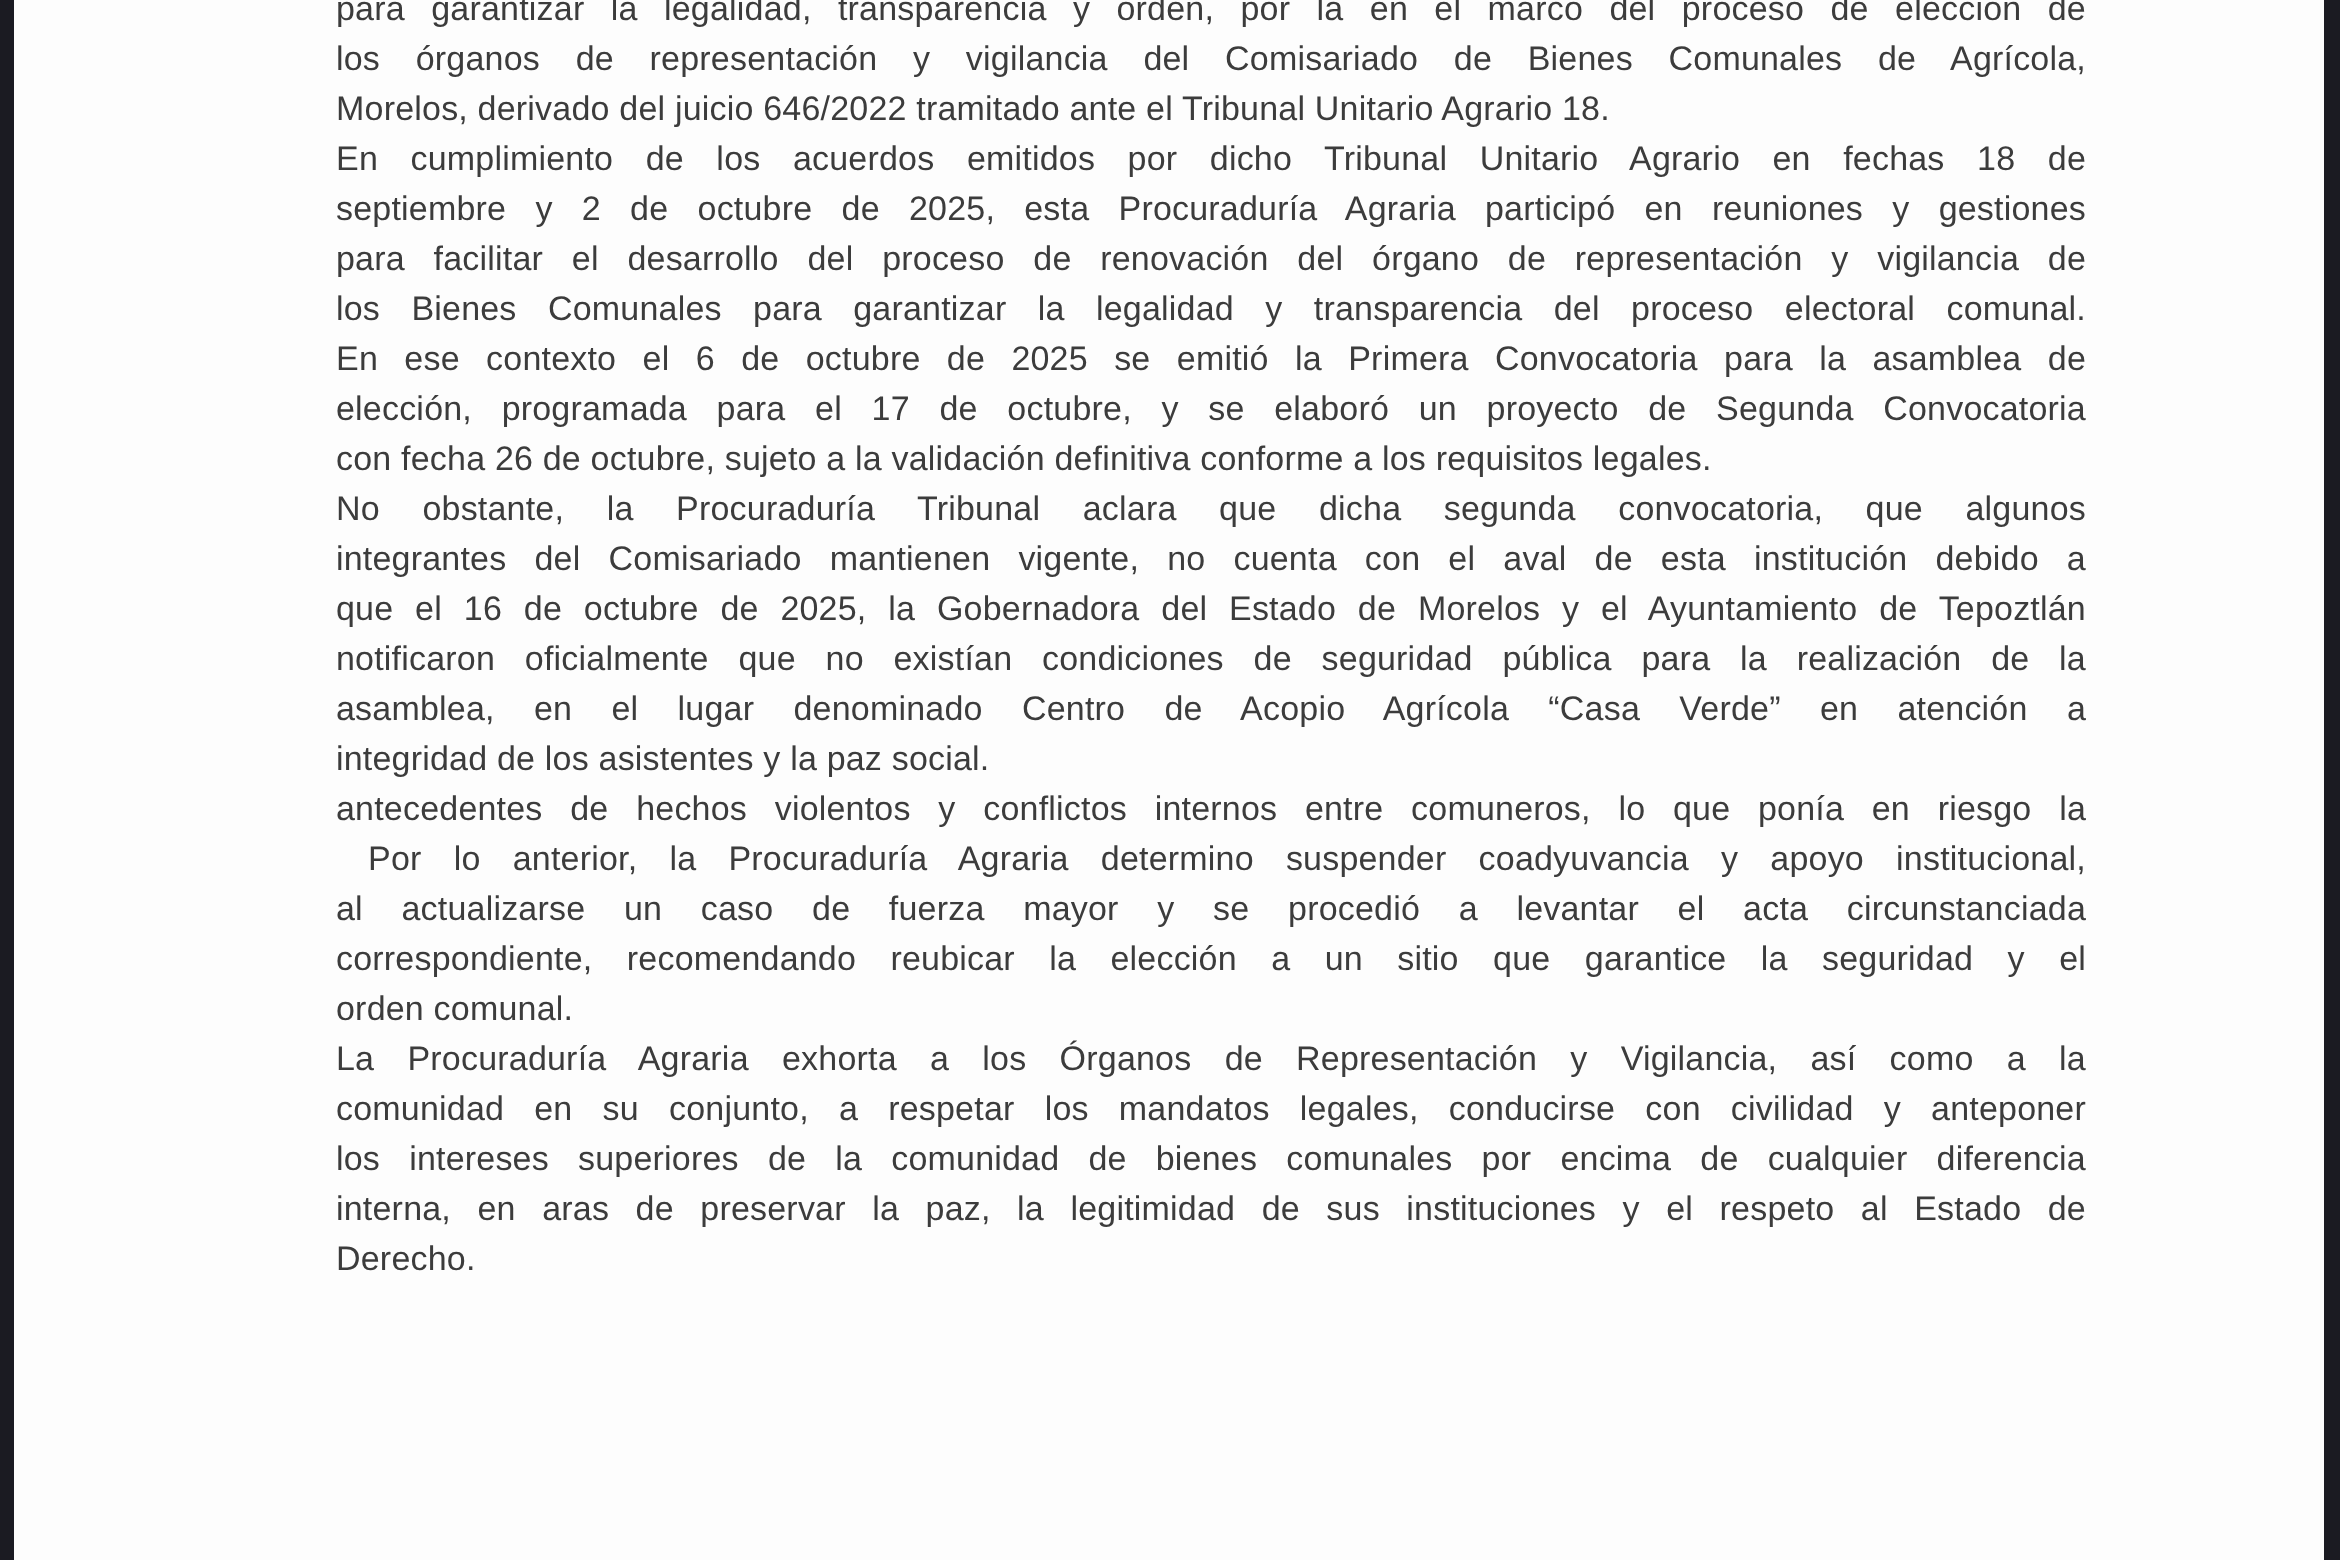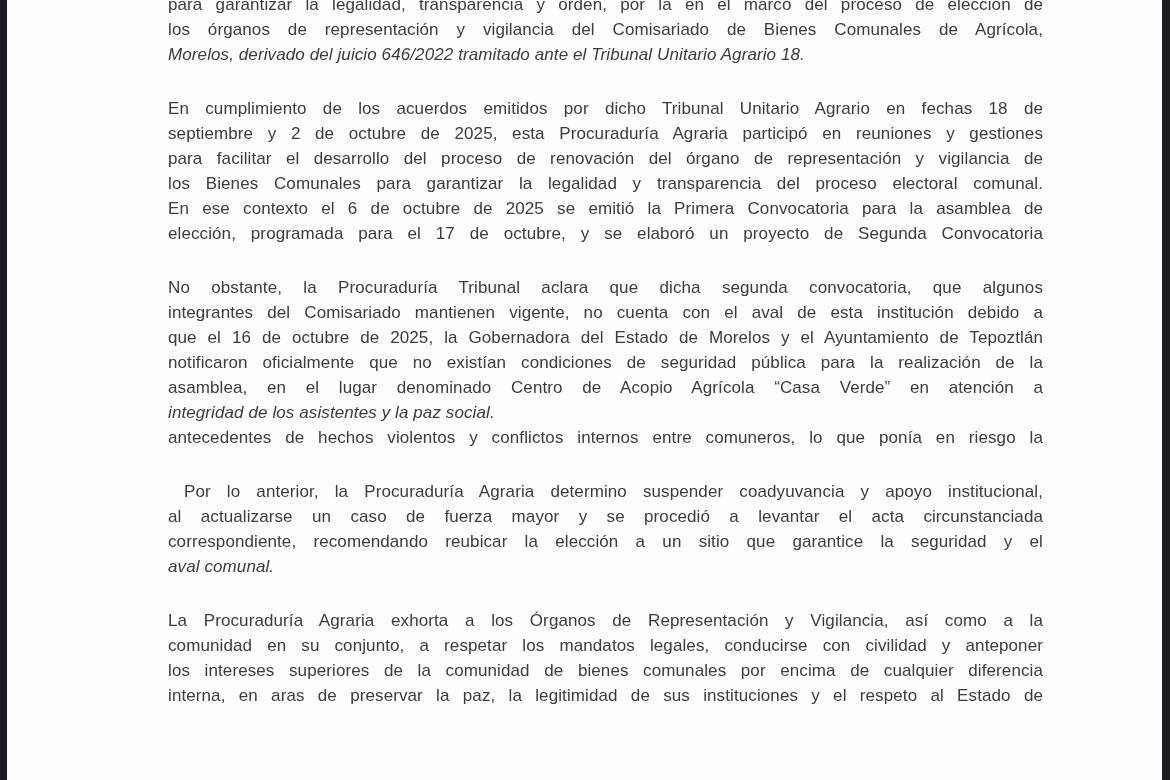--- a/index.html
+++ b/index.html
@@ -27,30 +27,29 @@
   .doc-text {
     position: absolute;
     left: 168px;
     top: -8px;
     width: 875px;
     color: #3c3c3c;
     font-size: 17px;
     line-height: 25px;
     letter-spacing: 0.1px;
   }
-  .para + .para { margin-top: 29px; }
+  .para + .para { }
 
   .line {
     text-align: justify;
     text-align-last: justify;
     white-space: normal;
   }
   .line.last {
     text-align-last: left;
-    font-style: italic;
   }
 </style>
 </head>
 <body style="background: rgb(253, 253, 253);">
 
 <div class="edge-bar left" style="background: rgb(27, 27, 34);"></div>
 <div class="edge-bar right" style="background: rgb(27, 27, 34);"></div>
 
 <div class="doc-text" style="color: rgb(60, 60, 60);">
     <div class="para">
@@ -58,35 +57,37 @@
       <div class="line">los órganos de representación y vigilancia del Comisariado de Bienes Comunales de Agrícola,</div>
       <div class="line last">Morelos, derivado del juicio 646/2022 tramitado ante el Tribunal Unitario Agrario 18.</div>
     </div>
     <div class="para">
       <div class="line">En cumplimiento de los acuerdos emitidos por dicho Tribunal Unitario Agrario en fechas 18 de</div>
       <div class="line">septiembre y 2 de octubre de 2025, esta Procuraduría Agraria participó en reuniones y gestiones</div>
       <div class="line">para facilitar el desarrollo del proceso de renovación del órgano de representación y vigilancia de</div>
       <div class="line">los Bienes Comunales para garantizar la legalidad y transparencia del proceso electoral comunal.</div>
       <div class="line">En ese contexto el 6 de octubre de 2025 se emitió la Primera Convocatoria para la asamblea de</div>
       <div class="line">elección, programada para el 17 de octubre, y se elaboró un proyecto de Segunda Convocatoria</div>
+      <div class="line last">con fecha 26 de octubre, sujeto a la validación definitiva conforme a los requisitos legales.</div>
     </div>
     <div class="para">
       <div class="line">No obstante, la Procuraduría Tribunal aclara que dicha segunda convocatoria, que algunos</div>
       <div class="line">integrantes del Comisariado mantienen vigente, no cuenta con el aval de esta institución debido a</div>
       <div class="line">que el 16 de octubre de 2025, la Gobernadora del Estado de Morelos y el Ayuntamiento de Tepoztlán</div>
       <div class="line">notificaron oficialmente que no existían condiciones de seguridad pública para la realización de la</div>
       <div class="line">asamblea, en el lugar denominado Centro de Acopio Agrícola “Casa Verde” en atención a</div>
       <div class="line last">integridad de los asistentes y la paz social.</div>
       <div class="line">antecedentes de hechos violentos y conflictos internos entre comuneros, lo que ponía en riesgo la</div>
     </div>
     <div class="para">
       <div class="line">&nbsp;Por lo anterior, la Procuraduría Agraria determino suspender coadyuvancia y apoyo institucional,</div>
       <div class="line">al actualizarse un caso de fuerza mayor y se procedió a levantar el acta circunstanciada</div>
       <div class="line">correspondiente, recomendando reubicar la elección a un sitio que garantice la seguridad y el</div>
-      <div class="line last">aval comunal.</div>
+      <div class="line last">orden comunal.</div>
     </div>
     <div class="para">
       <div class="line">La Procuraduría Agraria exhorta a los Órganos de Representación y Vigilancia, así como a la</div>
       <div class="line">comunidad en su conjunto, a respetar los mandatos legales, conducirse con civilidad y anteponer</div>
       <div class="line">los intereses superiores de la comunidad de bienes comunales por encima de cualquier diferencia</div>
       <div class="line">interna, en aras de preservar la paz, la legitimidad de sus instituciones y el respeto al Estado de</div>
+      <div class="line last">Derecho.</div>
     </div>
   </div>
 
 </body></html>

